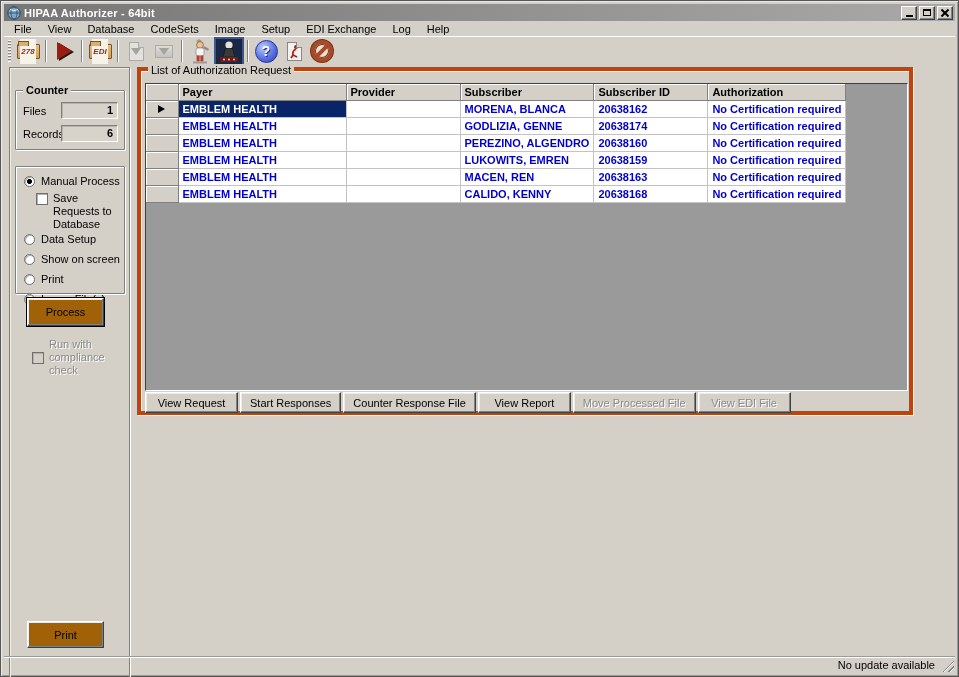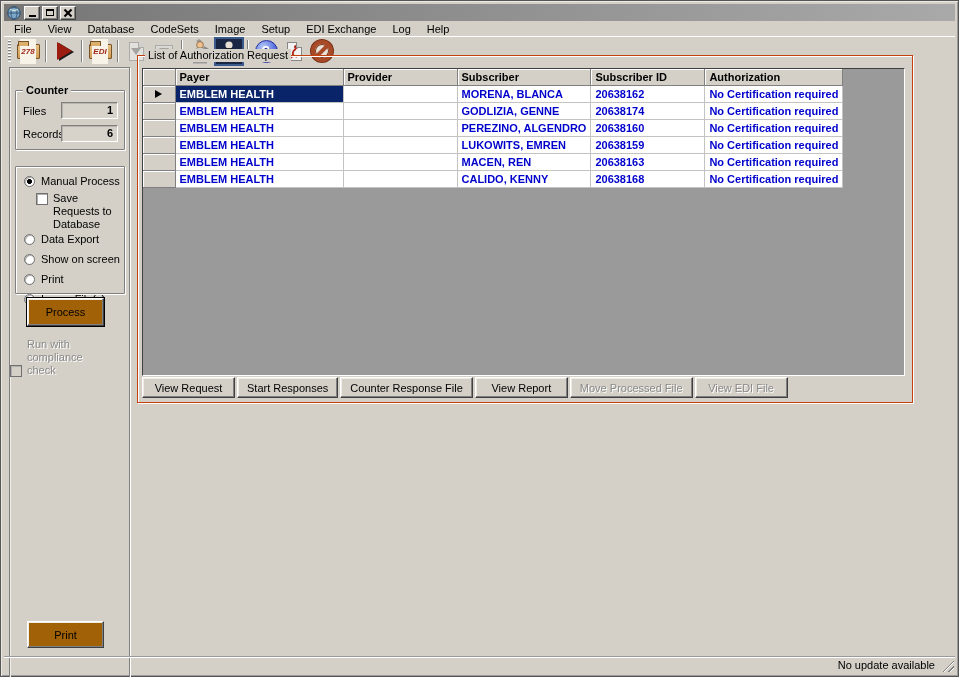--- a/index.html
+++ b/index.html
@@ -86,26 +86,26 @@
          border:1px solid #707070;box-shadow:inset 1px 1px 0 #b0b0b0}
   .radio.on{background:radial-gradient(circle,#000 0 2.2px,#fff 2.6px)}
   .checkbox{width:12px;height:12px;background:#fff;margin:1px 5px 0 0;flex:0 0 auto;
             border:1px solid #707070;box-shadow:inset 1px 1px 0 #b0b0b0}
   .checkbox.disabled{background:#d4d0c8}
   .opt-label{line-height:13px;max-width:84px}
   .btn3d{position:absolute;background:#a16207;border:1px solid;border-color:#fff #404040 #404040 #fff;
          box-shadow:inset -1px -1px 0 #808080,inset 1px 1px 0 #eeebe4;font-weight:normal;cursor:default}
   .btn-process{left:17px;top:230px;width:77px;height:28px;outline:1px solid #000}
   .btn-exit{left:17px;top:553px;width:77px;height:27px}
-  .compliance{position:absolute;left:0;top:270px;display:flex;align-items:flex-end;width:104px}
+  .compliance{position:absolute;left:22px;top:270px;display:flex;align-items:center;width:104px}
   .dis-label{color:#8a8a8a;text-shadow:1px 1px 0 #fff;line-height:13px;max-width:82px}
 
   
-  .main-groupbox{position:absolute;left:136px;top:54px;width:776px;height:348px;
-                 border:1px solid #c2410c;box-shadow:inset 1px 1px 0 #fff,1px 1px 0 #fff}
+  .main-groupbox{position:absolute;left:136px;top:66px;width:776px;height:348px;
+                 border:4px solid #c2410c;box-shadow:inset 1px 1px 0 #fff,1px 1px 0 #fff}
   .main-groupbox>.legend{font-weight:normal}
   .grid{position:absolute;left:4px;top:12px;width:763px;height:308px;background:#9a9a9a;
         border:1px solid;border-color:#404040 #fff #fff #404040}
   .dtable{border-collapse:collapse;table-layout:fixed;background:transparent}
   .dtable th{height:16px;background:#d4d0c8;font-weight:bold;text-align:left;padding:0 4px;
              border-right:1px solid #808080;border-bottom:1px solid #808080;
              box-shadow:inset 1px 1px 0 #fff;white-space:nowrap;overflow:hidden}
   .dtable td{height:17px;background:#fff;color:#0000cc;font-weight:bold;padding:0 4px;
              border-right:1px solid #c3c3c3;border-bottom:1px solid #c3c3c3;
              white-space:nowrap;overflow:hidden;cursor:default}
@@ -139,20 +139,21 @@
 
 <div class="window">
 
   <div class="titlebar">
     <svg class="globe" viewBox="0 0 14 14">
       <circle cx="7" cy="7" r="6.2" fill="#7ea8c8" stroke="#2a4a6a"></circle>
       <ellipse cx="7" cy="7" rx="3" ry="6.2" fill="none" stroke="#2a4a6a" stroke-width=".8"></ellipse>
       <line x1="1" y1="7" x2="13" y2="7" stroke="#2a4a6a" stroke-width=".8"></line>
       <path d="M3 3.5 Q7 5.5 11 3.5" fill="none" stroke="#e8f0e0" stroke-width="1"></path>
     </svg>
+    <span class="title-text">HIPAA Authorizer - 64bit</span>
     <span class="win-btns">
       <button class="wbtn">
           <i class="glyph-min"></i>
         </button>
       <button class="wbtn">
           <i class="glyph-max"></i>
         </button>
       <button class="wbtn">
           <i class="glyph-x"></i>
         </button>
@@ -259,21 +260,21 @@
         <div class="opt-row">
           <span class="radio on"></span>
           <span class="opt-label">Manual Process</span>
         </div>
         <div class="opt-row indent">
           <span class="checkbox"></span>
           <span class="opt-label">Save Requests to Database</span>
         </div>
         <div class="opt-row">
           <span class="radio"></span>
-          <span class="opt-label">Data Export</span>
+          <span class="opt-label">Data Setup</span>
         </div>
         <div class="opt-row">
           <span class="radio"></span>
           <span class="opt-label">Show on screen</span>
         </div>
         <div class="opt-row">
           <span class="radio"></span>
           <span class="opt-label">Print</span>
         </div>
         <div class="opt-row">

